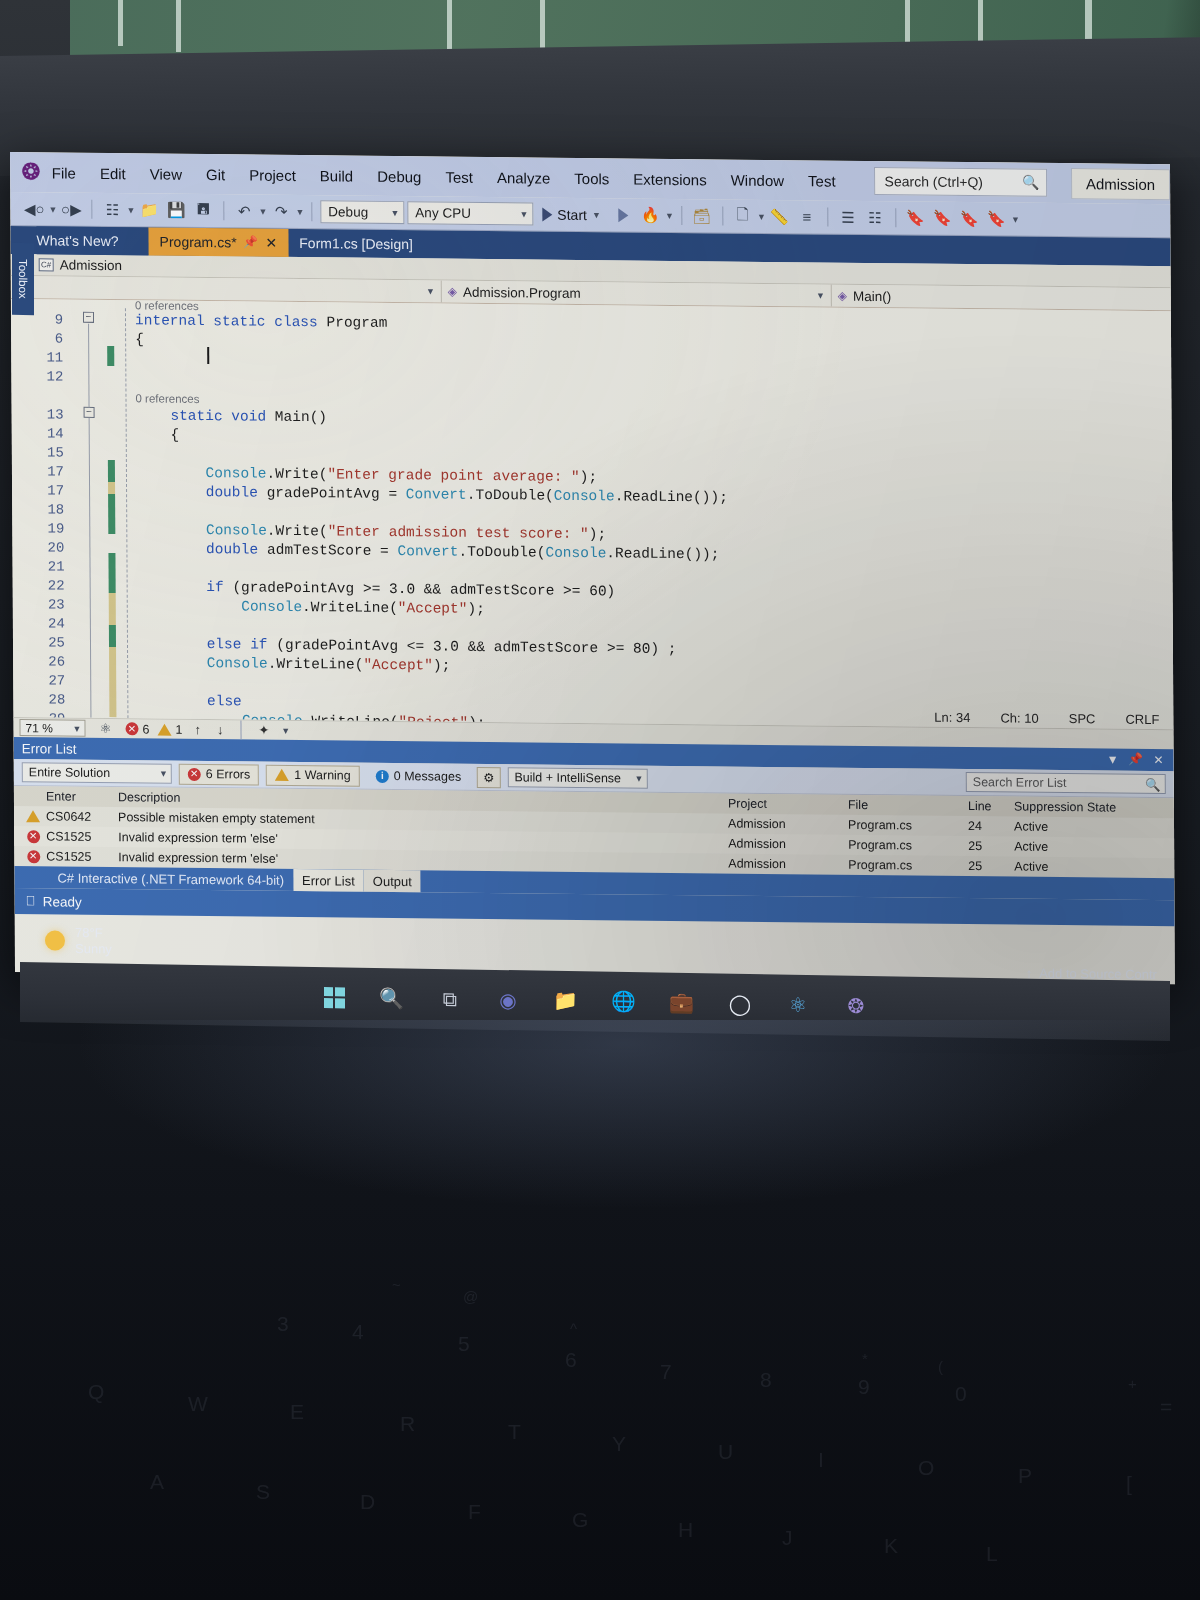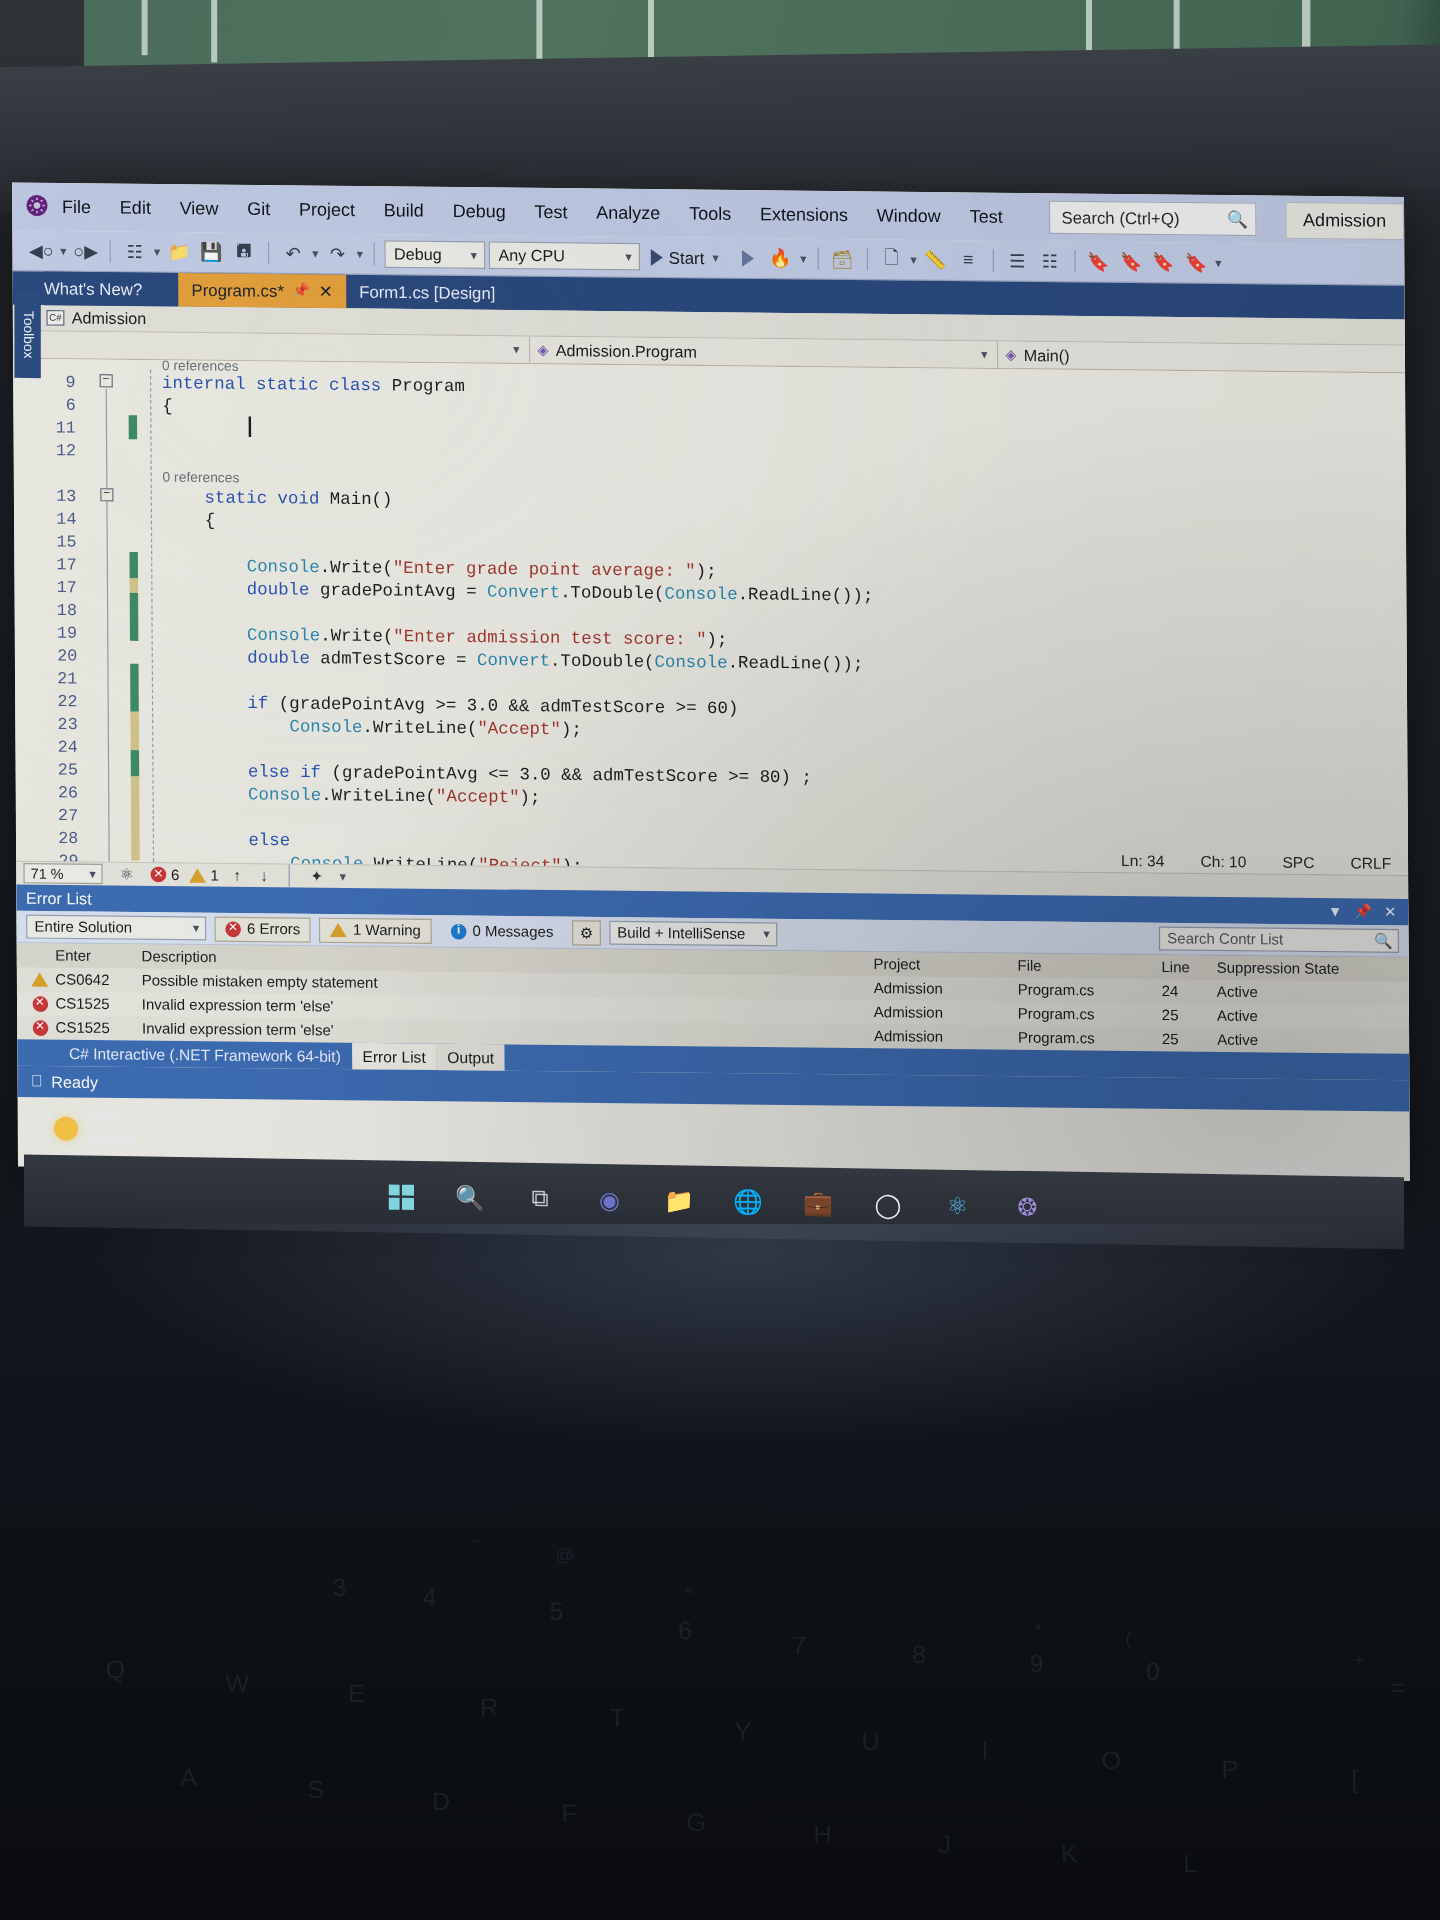--- a/index.html
+++ b/index.html
@@ -544,21 +544,21 @@
       <div class="pillbtn plain">
         <span class="ico-info">i</span>
         <span>0 Messages</span>
       </div>
       <div class="pillbtn" style="padding:0 5px;">⚙</div>
       <div class="build-combo">
         <span>Build + IntelliSense</span>
         <span class="caret">▼</span>
       </div>
       <div class="err-search">
-        <span>Search Contr List</span>
+        <span>Search Error List</span>
         <span>🔍</span>
       </div>
     </div>
 
     <div class="err-head">
       <span></span>
       <span>Enter</span>
       <span>Description</span>
       <span>Project</span>
       <span>File</span>

